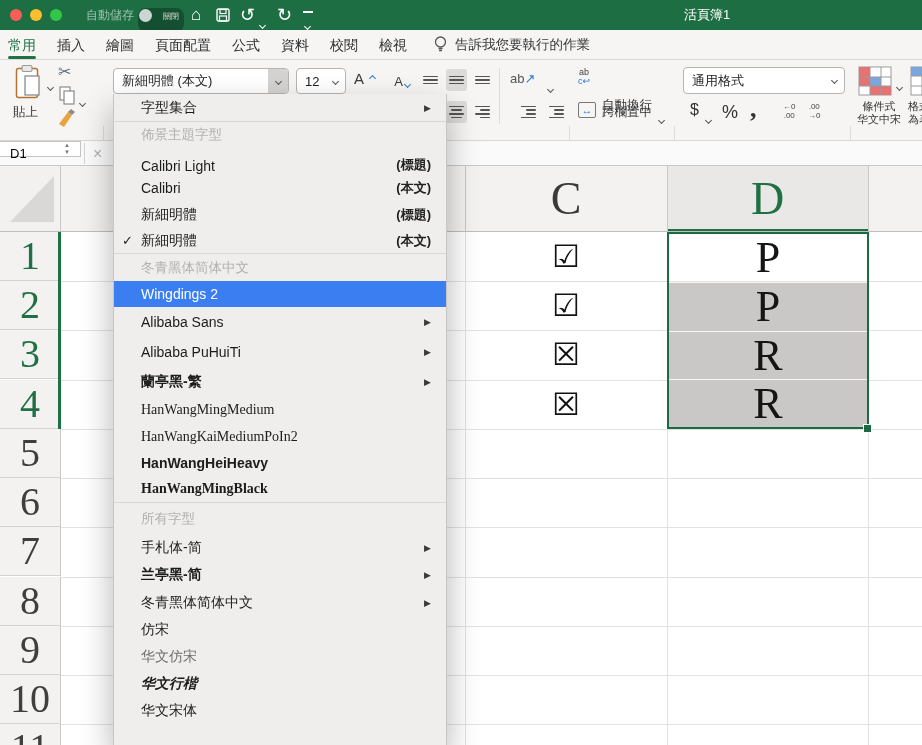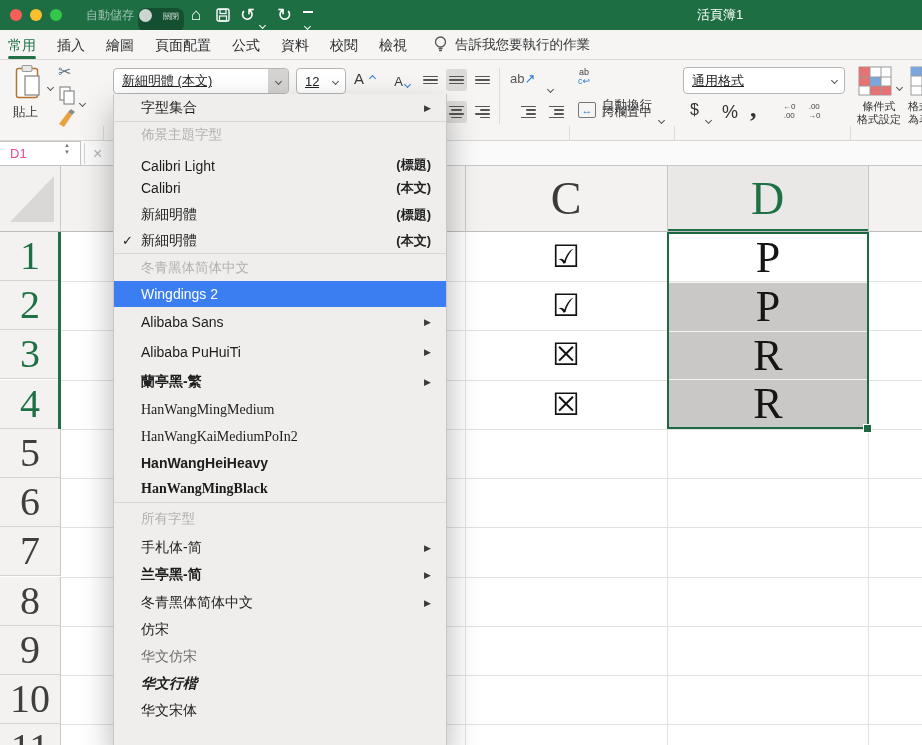--- a/index.html
+++ b/index.html
@@ -11,56 +11,56 @@
   .titlebar{left:0;top:0;width:922px;height:30px;background:#1e6e44;color:#fff;}
   .light{width:12px;height:12px;border-radius:50%;top:9px;}
   .tb-ic{color:#fff;font-size:16px;line-height:30px;}
   .autosave{color:rgba(255,255,255,.55);font-size:12px;line-height:30px;}
   .toggle{top:8px;width:46px;height:24px;border-radius:8px;background:rgba(0,0,0,.28);}
   .knob{position:absolute;left:1px;top:1px;width:13px;height:13px;border-radius:50%;background:#ccd6d0;}
   .toggle-label{position:absolute;right:5px;top:3px;font-size:8px;color:rgba(255,255,255,.8);}
   .chev{display:inline-block;width:6px;height:6px;border-right:1.6px solid currentColor;
     border-bottom:1.6px solid currentColor;transform:rotate(45deg);}
   .chev.sm{width:4px;height:4px;border-width:1.3px;}
-  .wintitle{font-size:13px;line-height:30px;color:#fff;margin-left:13px;}
+  .wintitle{font-size:13px;line-height:30px;color:#fff;}
 
   
   .tabrow{left:0;top:30px;width:922px;height:30px;background:#f6f5f4;border-bottom:1px solid #dadad9;
     display:flex;align-items:center;padding-left:8px;box-sizing:border-box;}
   .tab{position:relative;height:30px;line-height:30px;margin-right:21px;font-size:14px;color:#2e2e2e;white-space:nowrap;}
   .tab.active{color:#1e7145;}
   .tab.active::after{content:"";position:absolute;left:0;right:0;bottom:1px;height:3px;background:#217346;border-radius:2px;}
   .tellme{display:flex;align-items:center;margin-left:6px;color:#3a3a3a;font-size:13.5px;white-space:nowrap;}
 
   
   .ribbon{left:0;top:60px;width:922px;height:80px;background:#f6f5f4;border-bottom:1px solid #d2d1d0;}
   .vsep{width:1px;background:#dddcdb;top:66px;height:64px;}
   .btn-label{font-size:12.5px;color:#333;}
   .combo{background:#fff;border:1px solid #b6b5b4;border-radius:4px;box-sizing:border-box;
     display:flex;align-items:center;font-size:13px;color:#222;}
-  .combo .ctext{padding-left:8px;white-space:nowrap;overflow:hidden;text-decoration:underline;}
+  .combo .ctext{padding-left:8px;white-space:nowrap;overflow:hidden;}
   .combo .cbtn{margin-left:auto;width:20px;height:100%;display:flex;align-items:center;justify-content:center;color:#555;}
   .combo .cbtn.pressed{background:#d4d3d2;border-radius:0 3px 3px 0;}
   .alignicon{width:21px;height:22px;border-radius:3px;display:flex;flex-direction:column;justify-content:center;gap:2px;padding:0 3px;box-sizing:border-box;}
   .alignicon.active{background:#dcdbda;}
   .alignicon i{display:block;height:1.6px;background:#555;border-radius:1px;}
   .alignicon i.short{width:70%;}
   .alignicon.acenter i.short{align-self:center;}
   .alignicon.aright i.short{align-self:flex-end;}
   .fontbtn{font-size:15px;color:#3a3a3a;position:relative;}
   .fontbtn .caret{position:absolute;right:-7px;top:-2px;color:#2b7cd3;}
   .mini2{font-size:8px;line-height:9px;color:#444;text-align:center;}
   .numglyph{font-size:16px;color:#333;}
   .ribbon-label2{font-size:11px;line-height:13px;color:#333;text-align:center;white-space:nowrap;}
 
   
   .fbar{left:0;top:140px;width:922px;height:26px;background:#fbfafa;border-top:1px solid #d8d7d6;
     border-bottom:1px solid #c9c8c7;box-sizing:border-box;}
-  .namebox{left:-1px;top:0px;width:82px;height:25px;background:#fff;border:1px solid #c5c4c3;
-    box-sizing:border-box;font-size:13px;color:#ec4899;line-height:23px;}
+  .namebox{left:-1px;top:0px;width:82px;height:16px;background:#fff;border:1px solid #c5c4c3;
+    box-sizing:border-box;font-size:13px;color:#000000;line-height:23px;}
   .stepper{left:60px;top:1px;width:14px;font-size:6px;color:#777;line-height:7px;text-align:center;}
   .fx-close{left:93px;top:0px;font-size:16px;color:#b3b2b1;line-height:25px;}
 
   
   .grid{left:0;top:166px;width:922px;height:579px;background:#fff;}
   .corner{left:0;top:0;width:61px;height:66px;background:#f2f1f0;border-right:1px solid #c9c8c7;
     border-bottom:1px solid #bfbebe;box-sizing:border-box;}
   .corner-tri{left:10px;top:10px;width:44px;height:46px;background:#d9d8d7;
     clip-path:polygon(100% 0,100% 100%,0 100%);}
   .chead-band{left:61px;top:0;width:861px;height:66px;background:#f3f2f1;border-bottom:1px solid #bfbebe;box-sizing:border-box;}
@@ -294,21 +294,21 @@
         <rect x="1" y="1" width="11" height="10" fill="#e57373"></rect>
           <rect x="1" y="11" width="11" height="9" fill="#e57373"></rect>
         <rect x="12" y="11" width="11" height="9" fill="#7ba7e0"></rect>
         <rect x="12" y="20" width="11" height="9" fill="#e57373"></rect>
           <rect x="23" y="20" width="10" height="9" fill="#e57373"></rect>
         <path d="M12 1 v28 M23 1 v28 M1 11 h32 M1 20 h32" stroke="#9a9a99" fill="none"></path>
       </svg>
     </span>
     <span class="abs" style="left:897px;top:16px;color:#555;"><span class="chev sm"></span></span>
     <span class="abs ribbon-label2" style="left:846px;top:40px;width:66px;">
-      <span>條件式</span><br><span>格式設定</span>
+      <span>條件式</span><br><span>华文中宋</span>
     </span>
     <span class="abs" style="left:910px;top:6px;">
       <svg width="34" height="30" viewBox="0 0 34 30">
         <rect x="1" y="1" width="32" height="28" fill="#fff" stroke="#9a9a99"></rect>
         <rect x="1" y="1" width="32" height="9" fill="#7ba7e0"></rect>
         <path d="M12 1 v28 M23 1 v28 M1 10 h32 M1 20 h32" stroke="#9a9a99" fill="none"></path>
       </svg>
     </span>
     <span class="abs ribbon-label2" style="left:908px;top:40px;width:40px;text-align:left;">
       <span>格式化</span><br><span>為表格</span>

